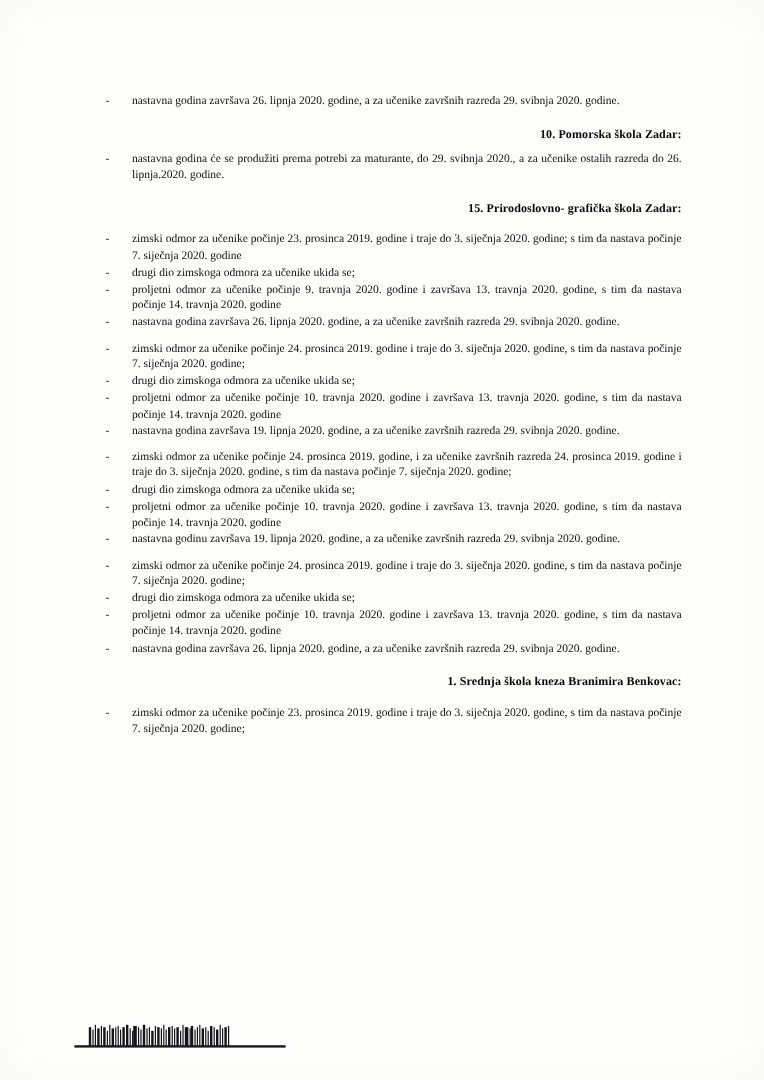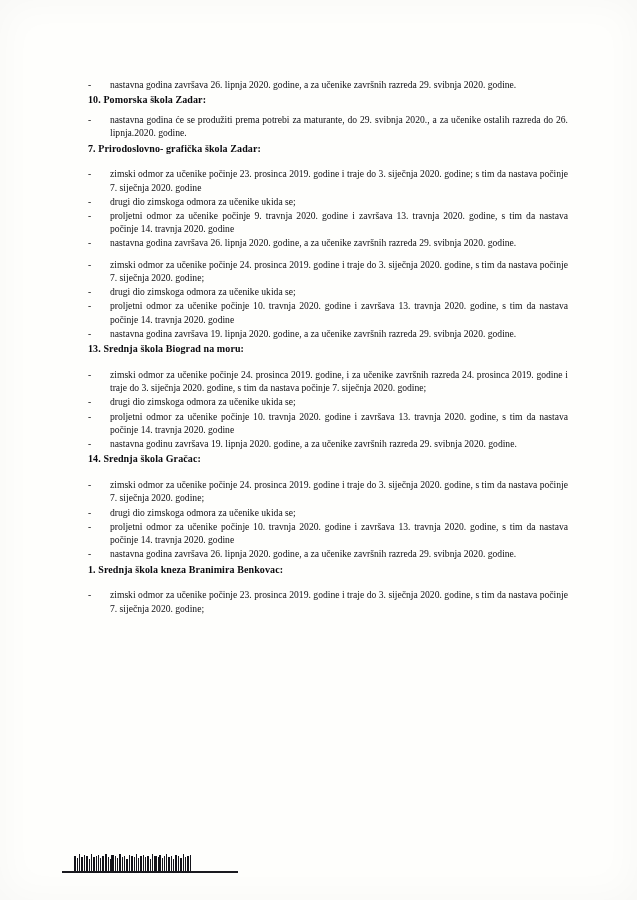--- a/index.html
+++ b/index.html
@@ -46,24 +46,25 @@
     color: #111;
   }
   .bullet-block .txt {
     flex: 1;
     text-align: justify;
     color: #0e0e13;
   }
   .heading {
     font-weight: bold;
     font-size: 10px;
-    margin-top: 2px;
+    margin-top: 15px;
     margin-bottom: 6px;
     color: #09090d;
     letter-spacing: 0.1px;
+    text-align: right;
   }
   .group {
     margin-bottom: 2px;
   }
   .spacer-6 { height: 6px; }
   .barcode {
     position: absolute;
     left: 74px;
     top: 852px;
     width: 118px;
@@ -101,21 +102,21 @@
 
     <div class="group">
       <div class="heading">10. Pomorska škola Zadar:</div>
       <div class="bullet-block">
         <div class="dash">-</div>
         <div class="txt">nastavna godina će se produžiti prema potrebi za maturante, do 29. svibnja 2020., a za učenike ostalih razreda do 26. lipnja.2020. godine.</div>
       </div>
     </div>
 
     <div class="group">
-      <div class="heading">7. Prirodoslovno- grafička škola Zadar:</div>
+      <div class="heading">15. Prirodoslovno- grafička škola Zadar:</div>
       <div class="spacer-6"></div>
       <div class="bullet-block">
         <div class="dash">-</div>
         <div class="txt">zimski odmor za učenike počinje 23. prosinca 2019. godine i traje do 3. siječnja 2020. godine; s tim da nastava počinje 7. siječnja 2020. godine</div>
       </div>
       <div class="bullet-block">
         <div class="dash">-</div>
         <div class="txt">drugi dio zimskoga odmora za učenike ukida se;</div>
       </div>
       <div class="bullet-block">
@@ -142,42 +143,40 @@
         <div class="dash">-</div>
         <div class="txt">proljetni odmor za učenike počinje 10. travnja 2020. godine i završava 13. travnja 2020. godine, s tim da nastava počinje 14. travnja 2020. godine</div>
       </div>
       <div class="bullet-block">
         <div class="dash">-</div>
         <div class="txt">nastavna godina završava 19. lipnja 2020. godine, a za učenike završnih razreda 29. svibnja 2020. godine.</div>
       </div>
     </div>
 
     <div class="group">
-      <div class="heading">13. Srednja škola Biograd na moru:</div>
       <div class="spacer-6"></div>
       <div class="bullet-block">
         <div class="dash">-</div>
         <div class="txt">zimski odmor za učenike počinje 24. prosinca 2019. godine, i za učenike završnih razreda 24. prosinca 2019. godine i traje do 3. siječnja 2020. godine, s tim da nastava počinje 7. siječnja 2020. godine;</div>
       </div>
       <div class="bullet-block">
         <div class="dash">-</div>
         <div class="txt">drugi dio zimskoga odmora za učenike ukida se;</div>
       </div>
       <div class="bullet-block">
         <div class="dash">-</div>
         <div class="txt">proljetni odmor za učenike počinje 10. travnja 2020. godine i završava 13. travnja 2020. godine, s tim da nastava počinje 14. travnja 2020. godine</div>
       </div>
       <div class="bullet-block">
         <div class="dash">-</div>
         <div class="txt">nastavna godinu završava 19. lipnja 2020. godine, a za učenike završnih razreda 29. svibnja 2020. godine.</div>
       </div>
     </div>
 
     <div class="group">
-      <div class="heading">14.  Srednja škola Gračac:</div>
       <div class="spacer-6"></div>
       <div class="bullet-block">
         <div class="dash">-</div>
         <div class="txt">zimski odmor za učenike počinje 24. prosinca 2019. godine i traje do 3. siječnja 2020. godine, s tim da nastava počinje 7. siječnja 2020. godine;</div>
       </div>
       <div class="bullet-block">
         <div class="dash">-</div>
         <div class="txt">drugi dio zimskoga odmora za učenike ukida se;</div>
       </div>
       <div class="bullet-block">

